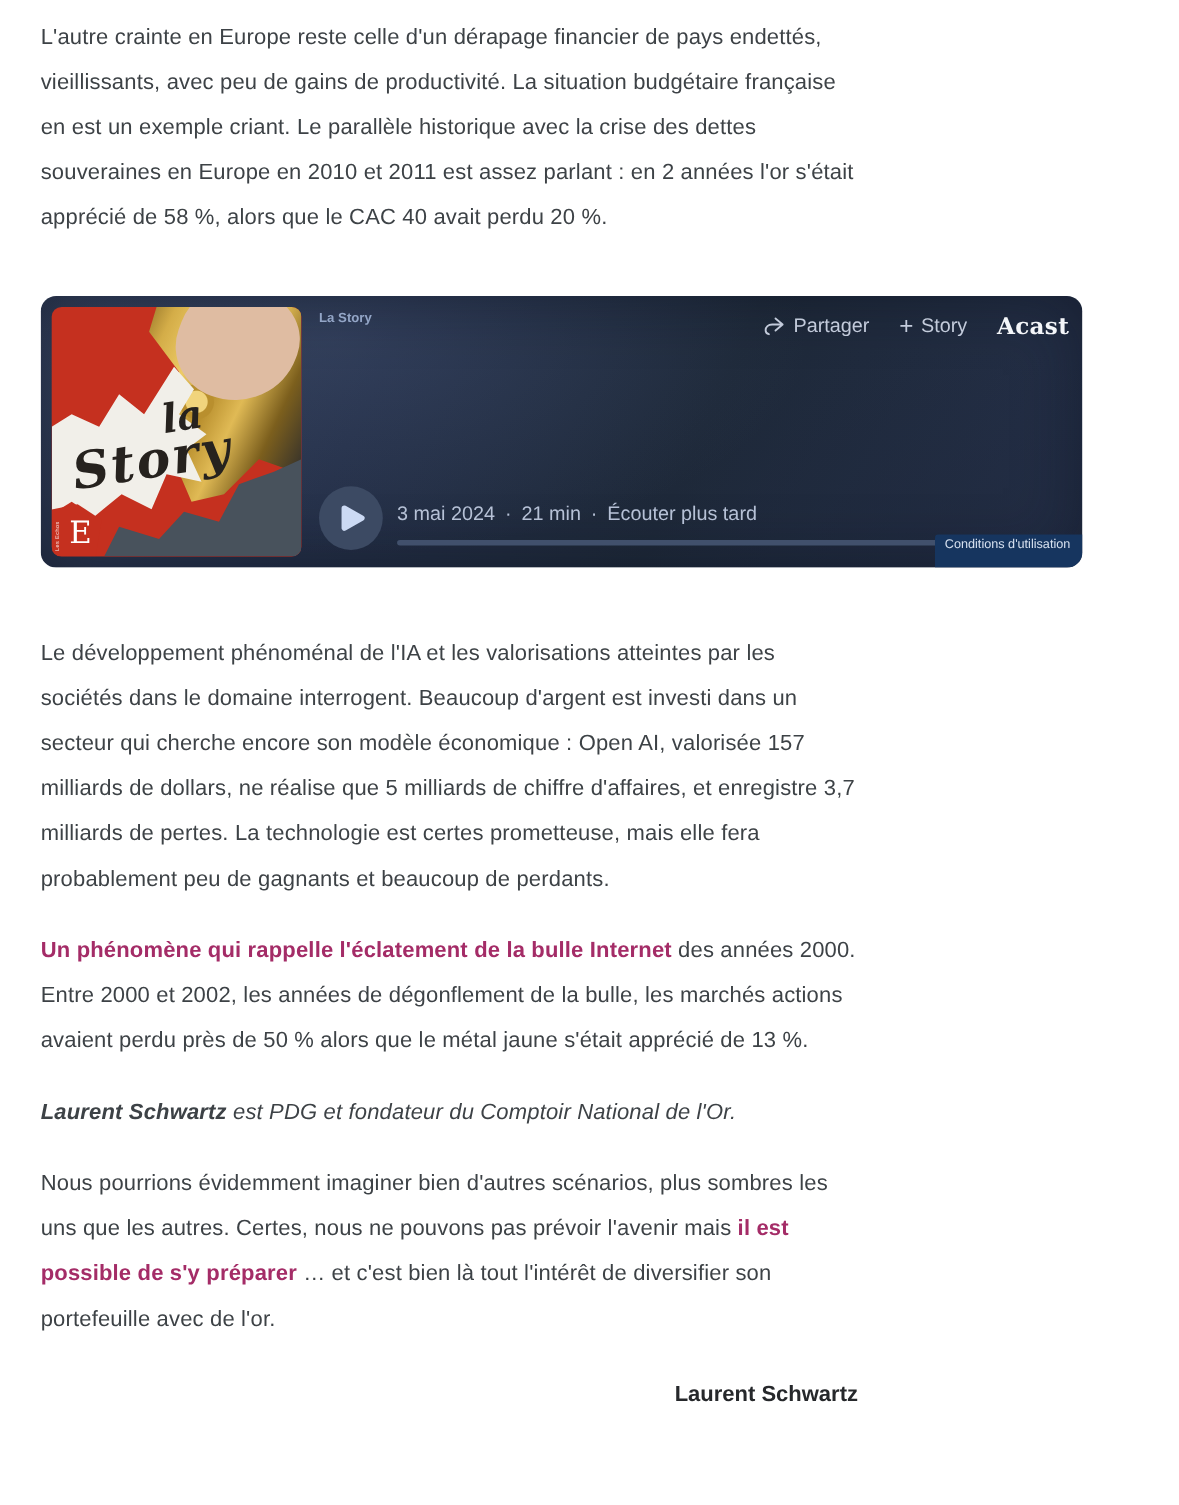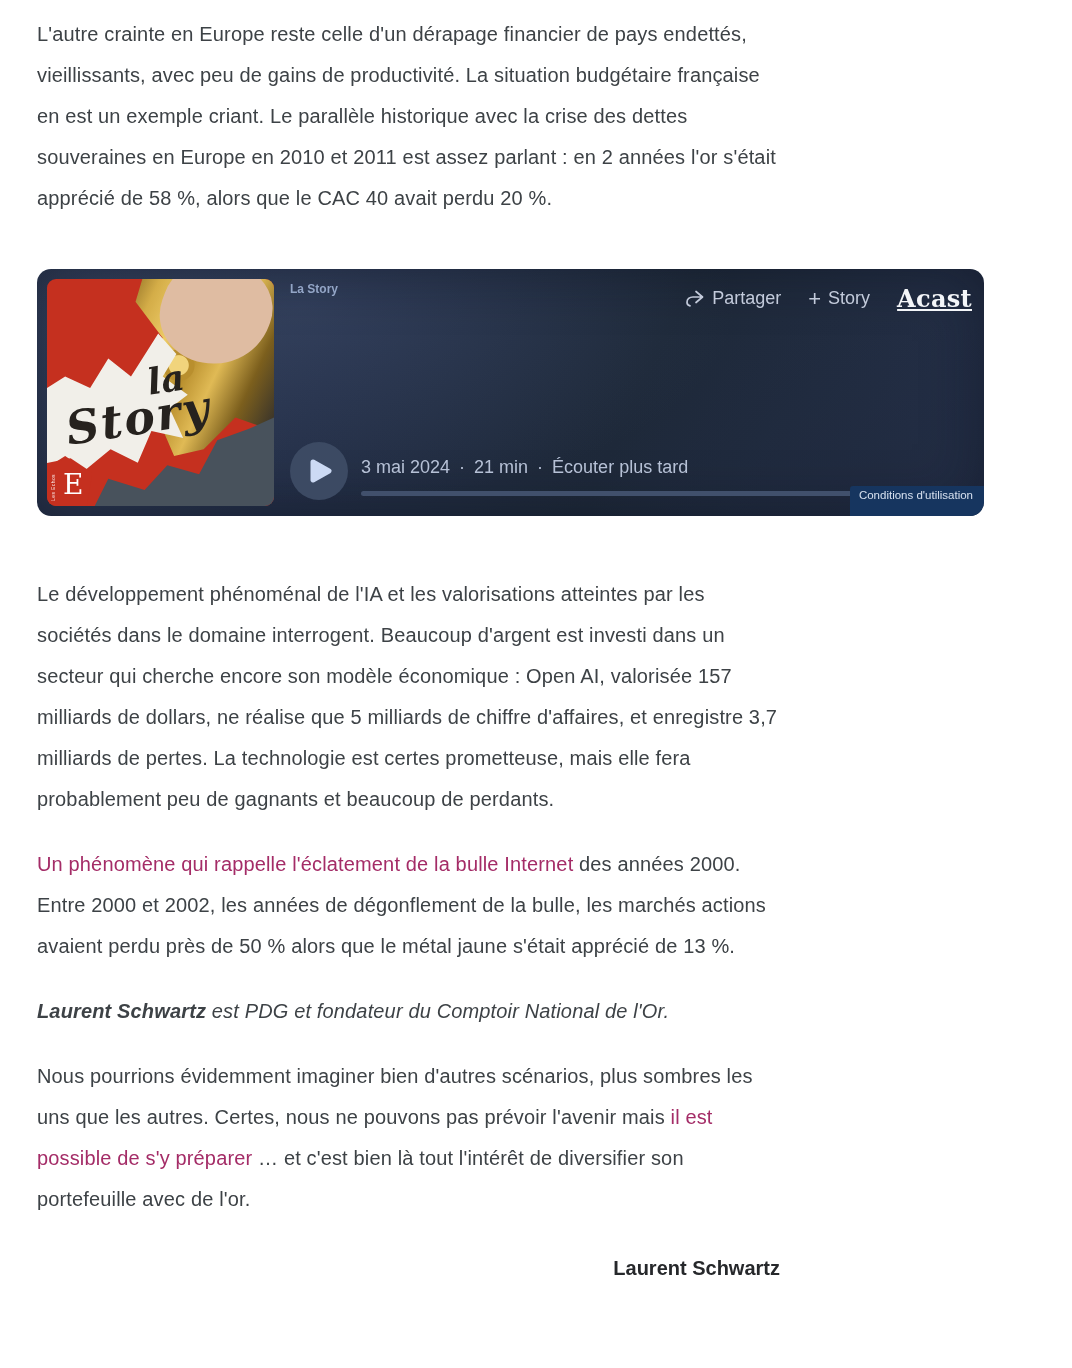--- a/index.html
+++ b/index.html
@@ -13,21 +13,21 @@
     width: 868px;
     min-height: 1368px;
     padding: 14px 88px 60px 37px;
   }
   p.body-text {
     font-size: 20px;
     line-height: 41px;
     letter-spacing: 0.15px;
     margin: 0 0 24px 0;
   }
-  a.link { color: #a42c67; text-decoration: none; cursor: pointer; }
+  a.link { color: #a42c67; text-decoration: none; cursor: pointer; font-weight: bold; }
 
   
   .player {
     position: relative;
     margin: 50px 0 58px 0;
     height: 247px;
     width: 947px;
     border-radius: 14px;
     padding: 10px;
     display: flex;
@@ -112,23 +112,22 @@
   .action {
     display: flex; align-items: center; gap: 7px;
     background: none; border: none; padding: 0;
     color: #c3cbdb; font-size: 18px; font-family: inherit; cursor: pointer;
   }
   .share-icon { display: inline-block; }
   .plus { font-size: 22px; font-weight: 400; line-height: 0.9; }
   .brand {
     color: #f4f6f9;
     font-family: "DejaVu Serif", serif;
-    font-weight: bold; font-size: 24px; letter-spacing: 0.3px;
+    font-weight: bold; font-size: 21px; letter-spacing: 0.3px;
     cursor: pointer;
-    text-decoration: underline;
   }
 
   .player-bottom { margin-top: auto; display: flex; align-items: center; gap: 13px; }
   .play-btn {
     width: 58px; height: 58px; border-radius: 50%;
     background: #3c4a63; border: none; flex: none;
     display: flex; align-items: center; justify-content: center;
     cursor: pointer; padding: 0 0 0 4px;
   }
   .meta-col { flex: 1; min-width: 0; padding-top: 10px; }

